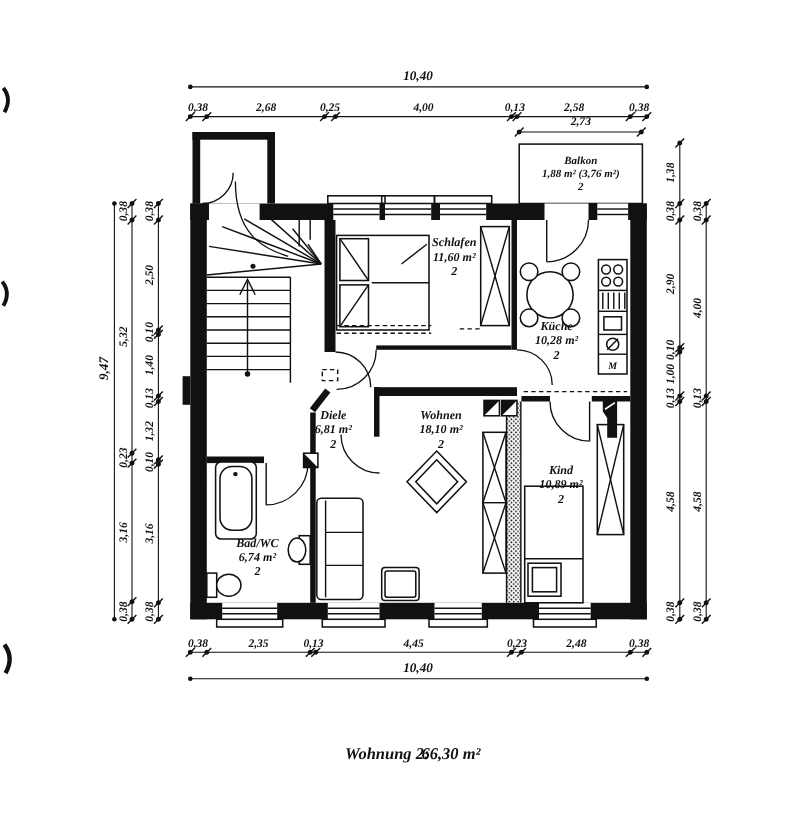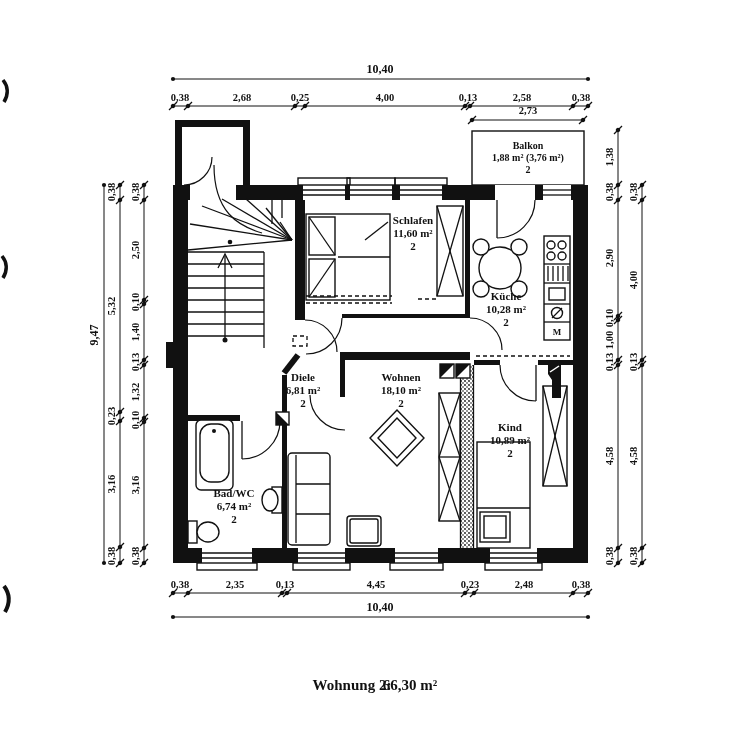--- a/index.html
+++ b/index.html
@@ -1,17 +1,17 @@
 <!DOCTYPE html>
 <html><head>
 <meta charset="utf-8">
 <style>
   html,body{margin:0;padding:0;background:#fff;}
   .page{position:relative;width:731px;height:750px;background:#fff;overflow:hidden;
-        font-family:"Liberation Serif", serif;}
+        font-family:"Liberation Serif", serif;font-style:italic;}
   svg{position:absolute;left:0;top:0;}
   .wall{fill:#111;stroke:none;}
   .gap{fill:#fff;stroke:none;}
   .ln{stroke:#111;stroke-width:1;fill:none;}
   .thin{stroke:#111;stroke-width:1.3;fill:none;}
   .fur{stroke:#111;stroke-width:1.4;fill:#fff;}
   .furn{stroke:#111;stroke-width:1.4;fill:none;}
   .dash{stroke:#111;stroke-width:1.3;fill:none;stroke-dasharray:4 3;}
   .arc{stroke:#111;stroke-width:1.2;fill:none;}
   .dim{font-size:10.5px;font-weight:bold;fill:#111;}

